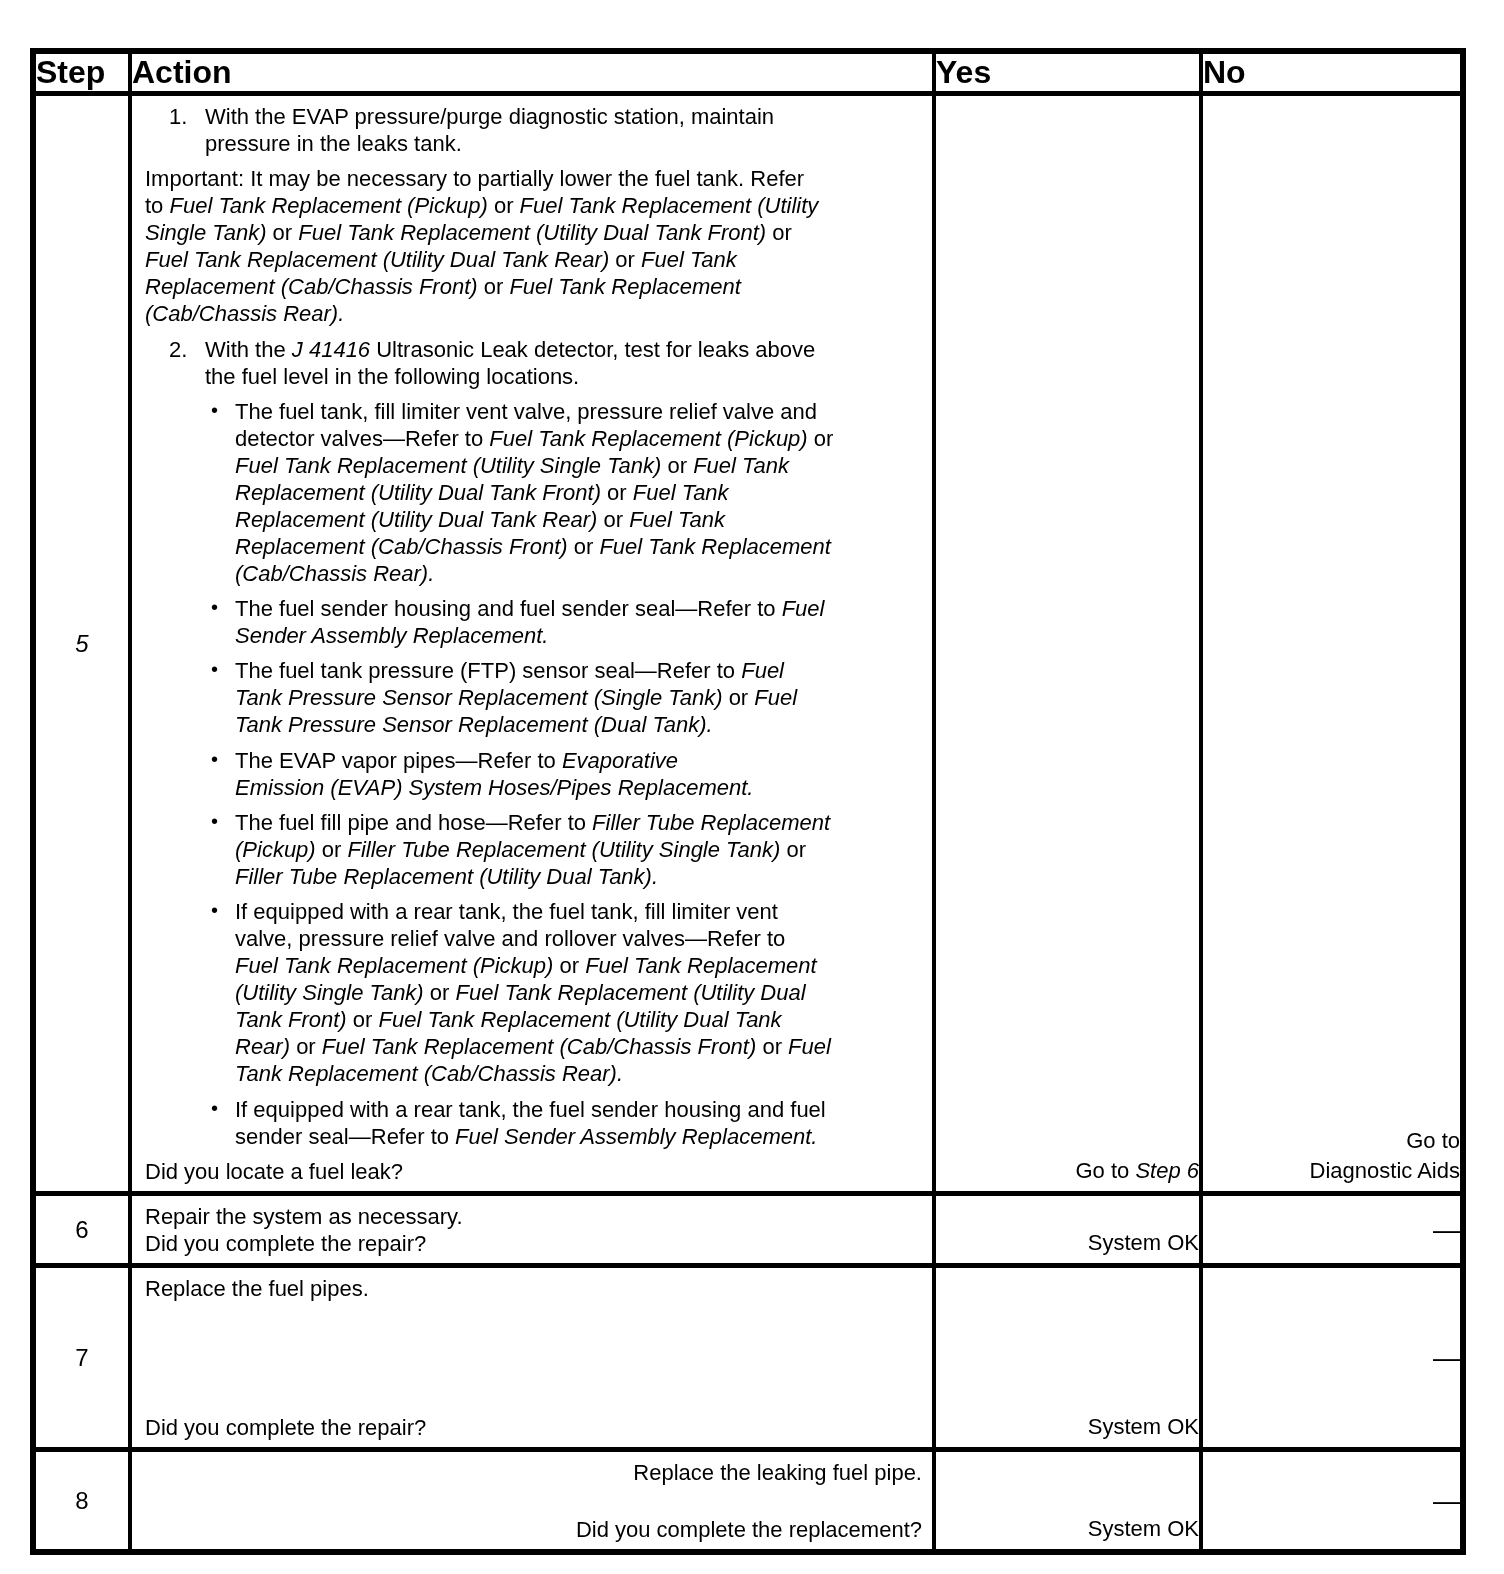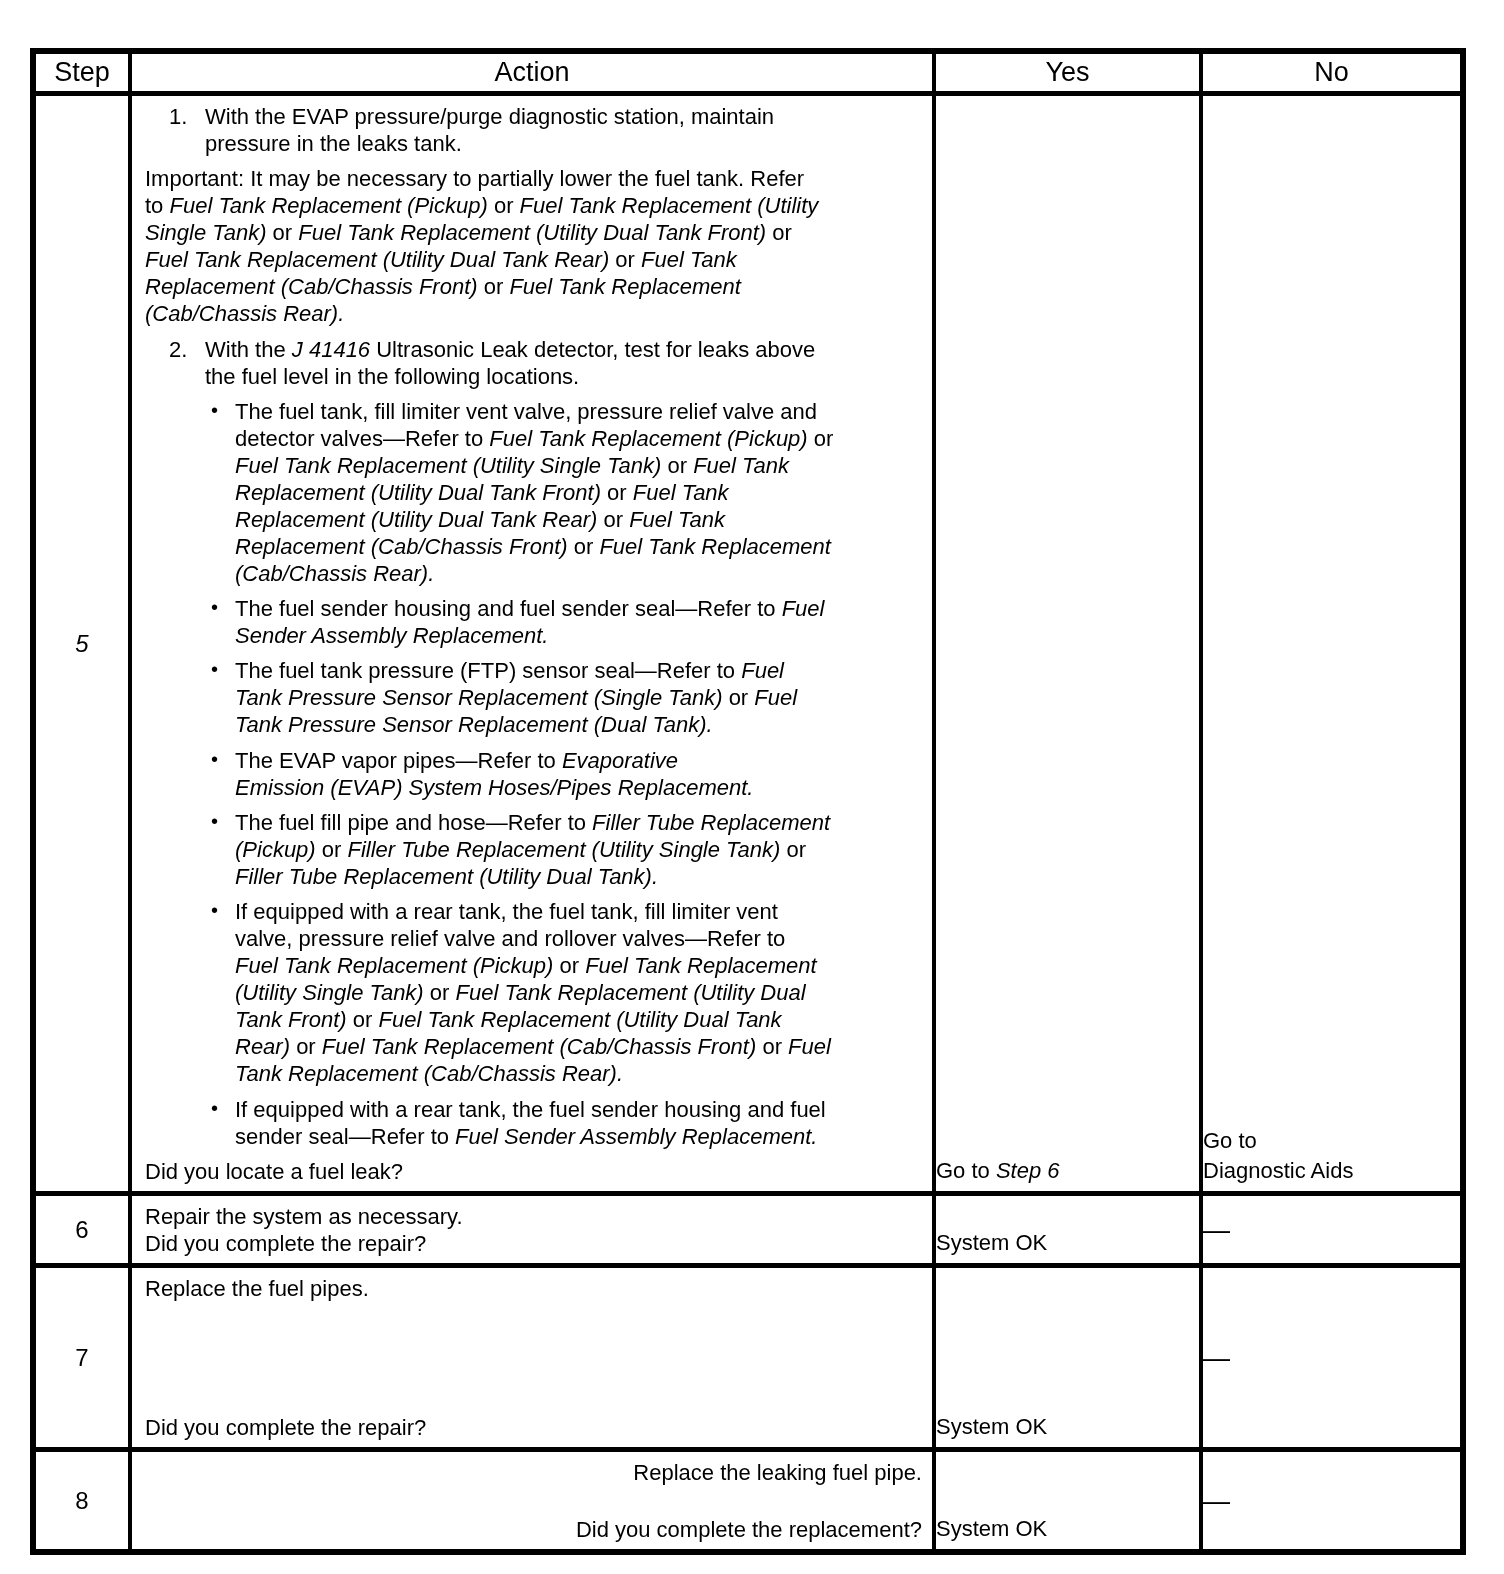--- a/index.html
+++ b/index.html
@@ -20,22 +20,22 @@
   table.doc-table {
     position:absolute; left:30px; top:48px;
     width:1430px; border-collapse:collapse; table-layout:fixed;
     border:6px solid #000;
   }
   .doc-table th, .doc-table td {
     border:solid #000; border-width:5px 4px;
     padding:0; vertical-align:top;
   }
   .doc-table th {
-    height:37px; font-size:27px; font-weight:normal;
-    text-align:center; vertical-align:middle;
+    height:37px; font-size:32px; font-weight:bold;
+    text-align:left; vertical-align:middle;
   }
   tr.row-5 { height:1100px; }
   tr.row-6 { height:66px; }
   tr.row-7 { height:181px; }
   tr.row-8 { height:97px; }
 
   .step-cell {
     text-align:center; vertical-align:middle !important;
     font-size:24px;
   }
@@ -51,21 +51,21 @@
 
   .block { position:relative; }
   .block .line { white-space:nowrap; }
   .block.numbered { padding-left:60px; }
   .block.numbered .marker { position:absolute; left:24px; top:0; }
   .block.bullet { padding-left:90px; }
   .block.bullet .marker { position:absolute; left:66px; top:-1px; font-size:20px; }
   .block.plain { padding-left:0; }
 
   .yes-cell, .no-cell {
-    text-align:left; font-size:22px; line-height:30px;
+    text-align:right; font-size:22px; line-height:30px;
   }
   .yes-cell { vertical-align:bottom !important; padding-bottom:5px !important; }
   .row-5 .no-cell { vertical-align:bottom !important; padding-bottom:5px !important; }
   .row-6 .no-cell, .row-7 .no-cell, .row-8 .no-cell {
     vertical-align:middle !important; font-size:27px;
   }
   i { font-style:italic; }
   b { font-weight:normal; }
 </style>
 </head>

